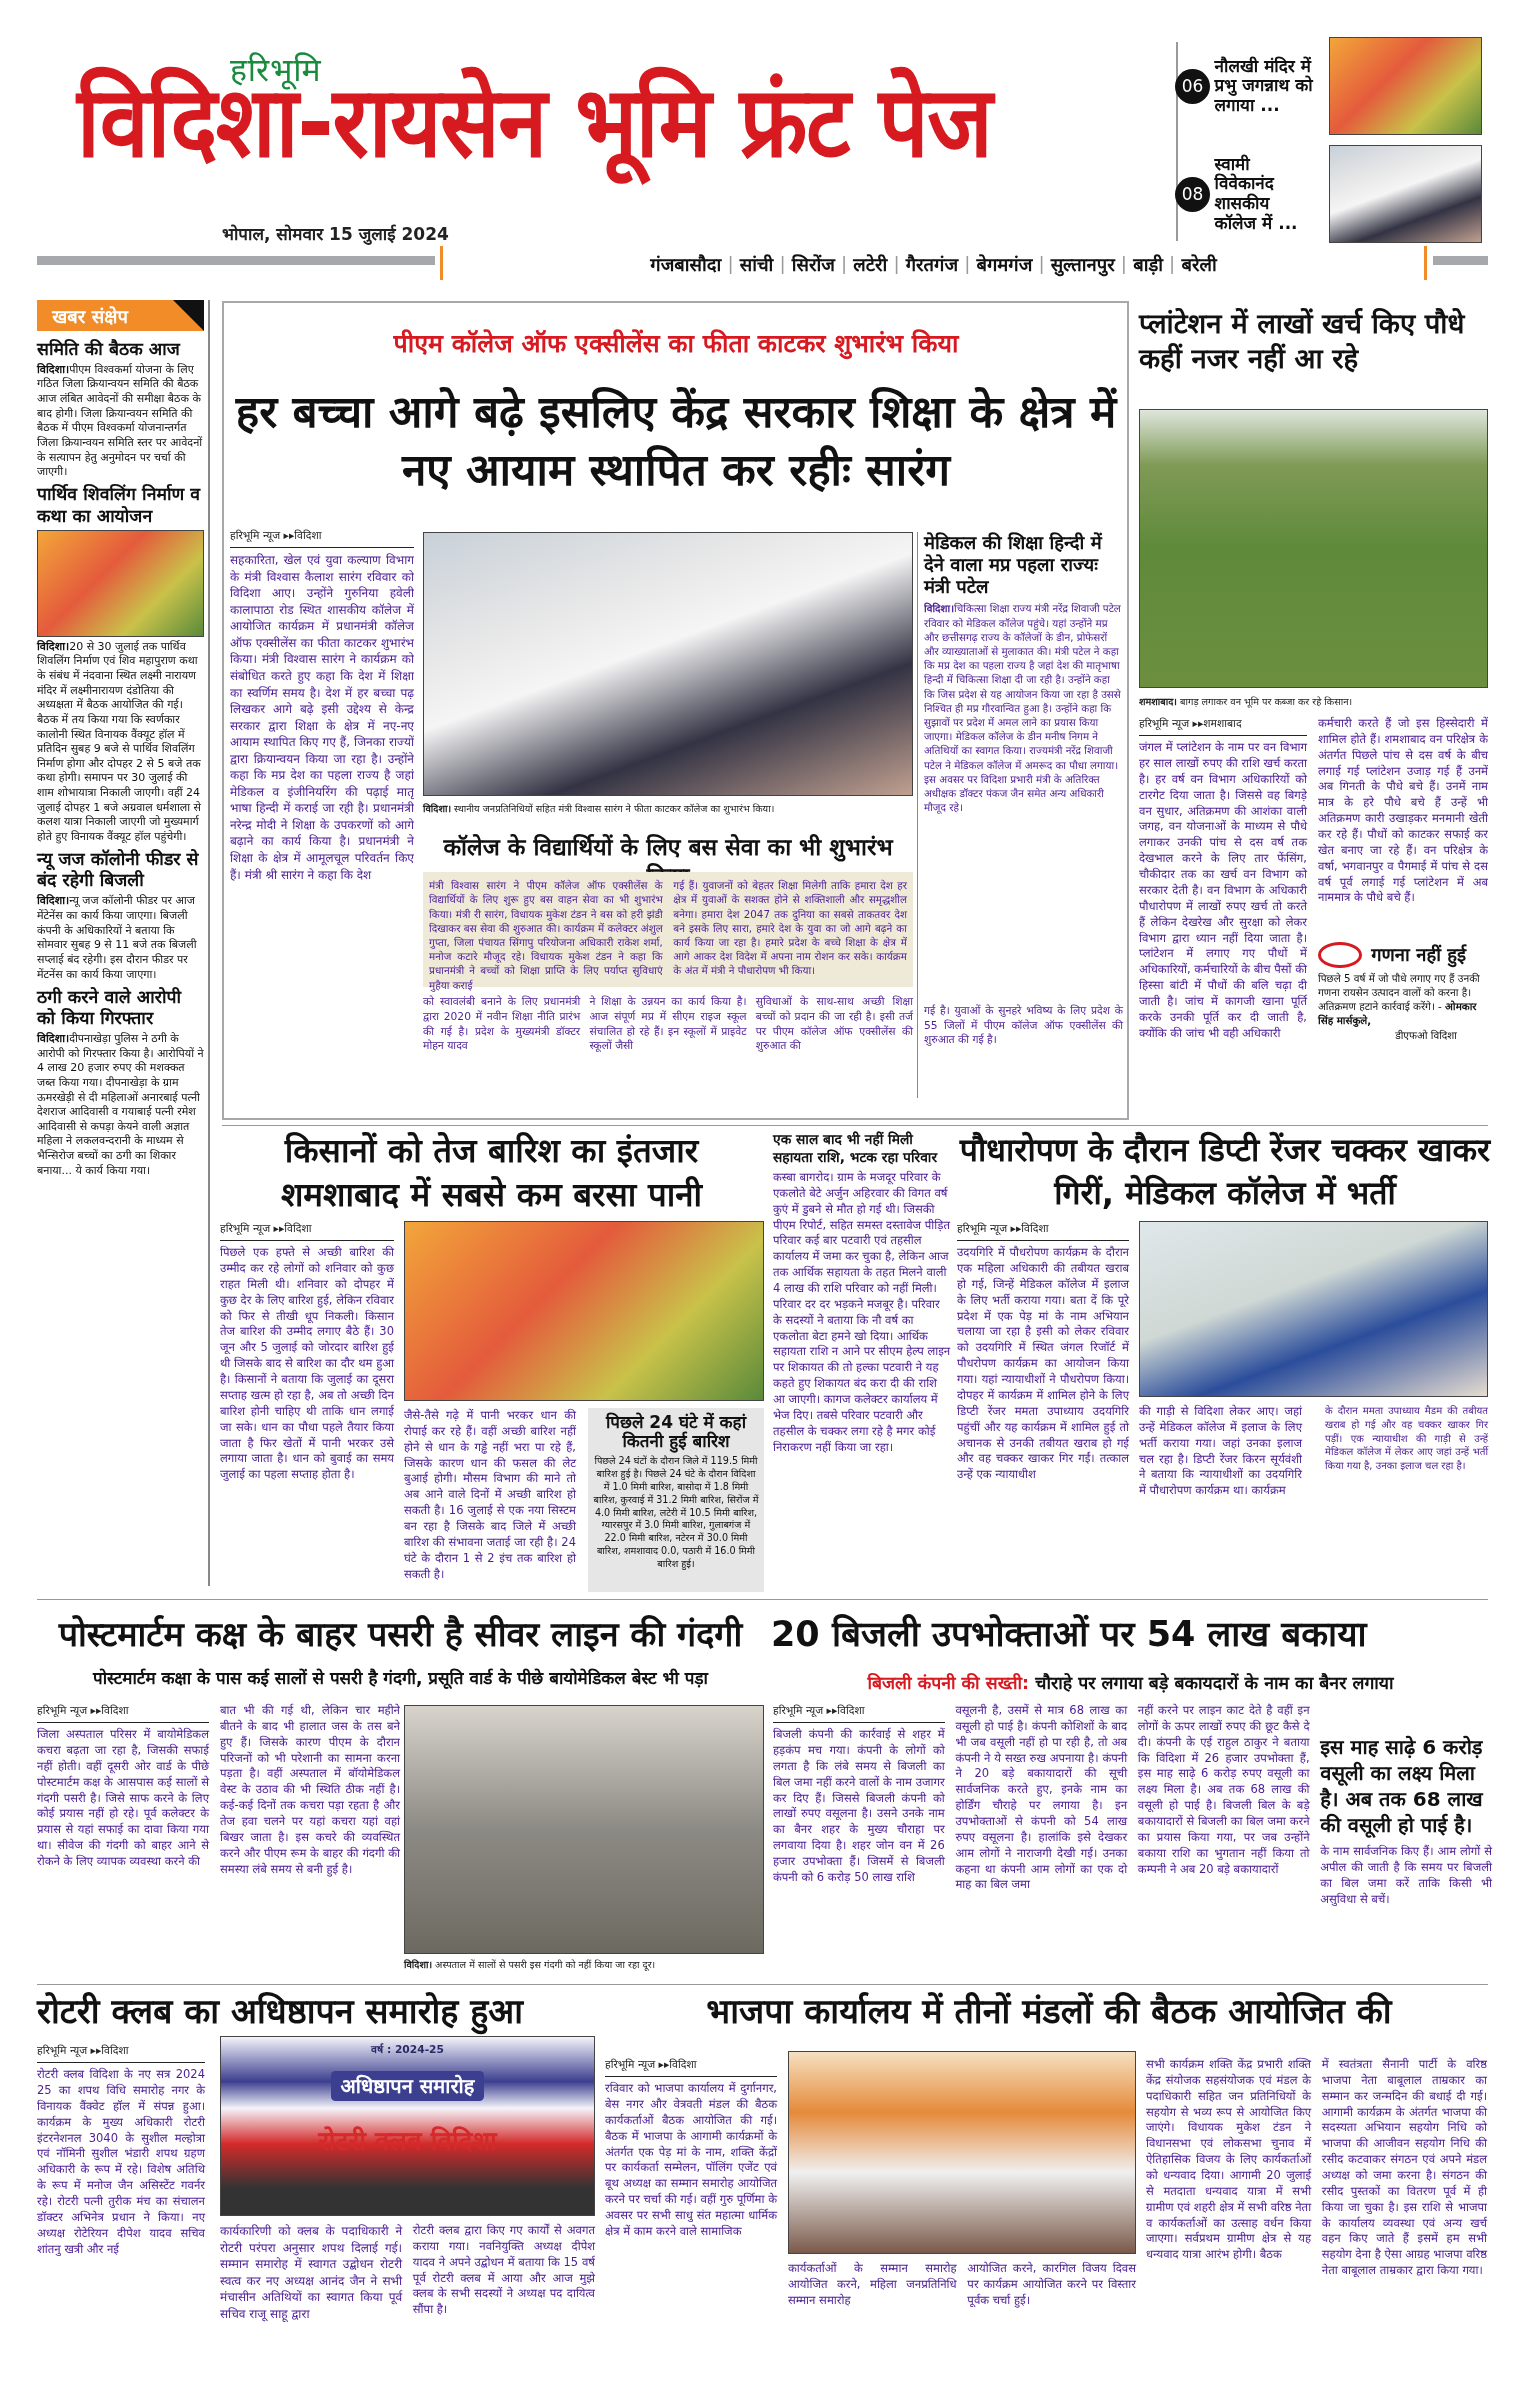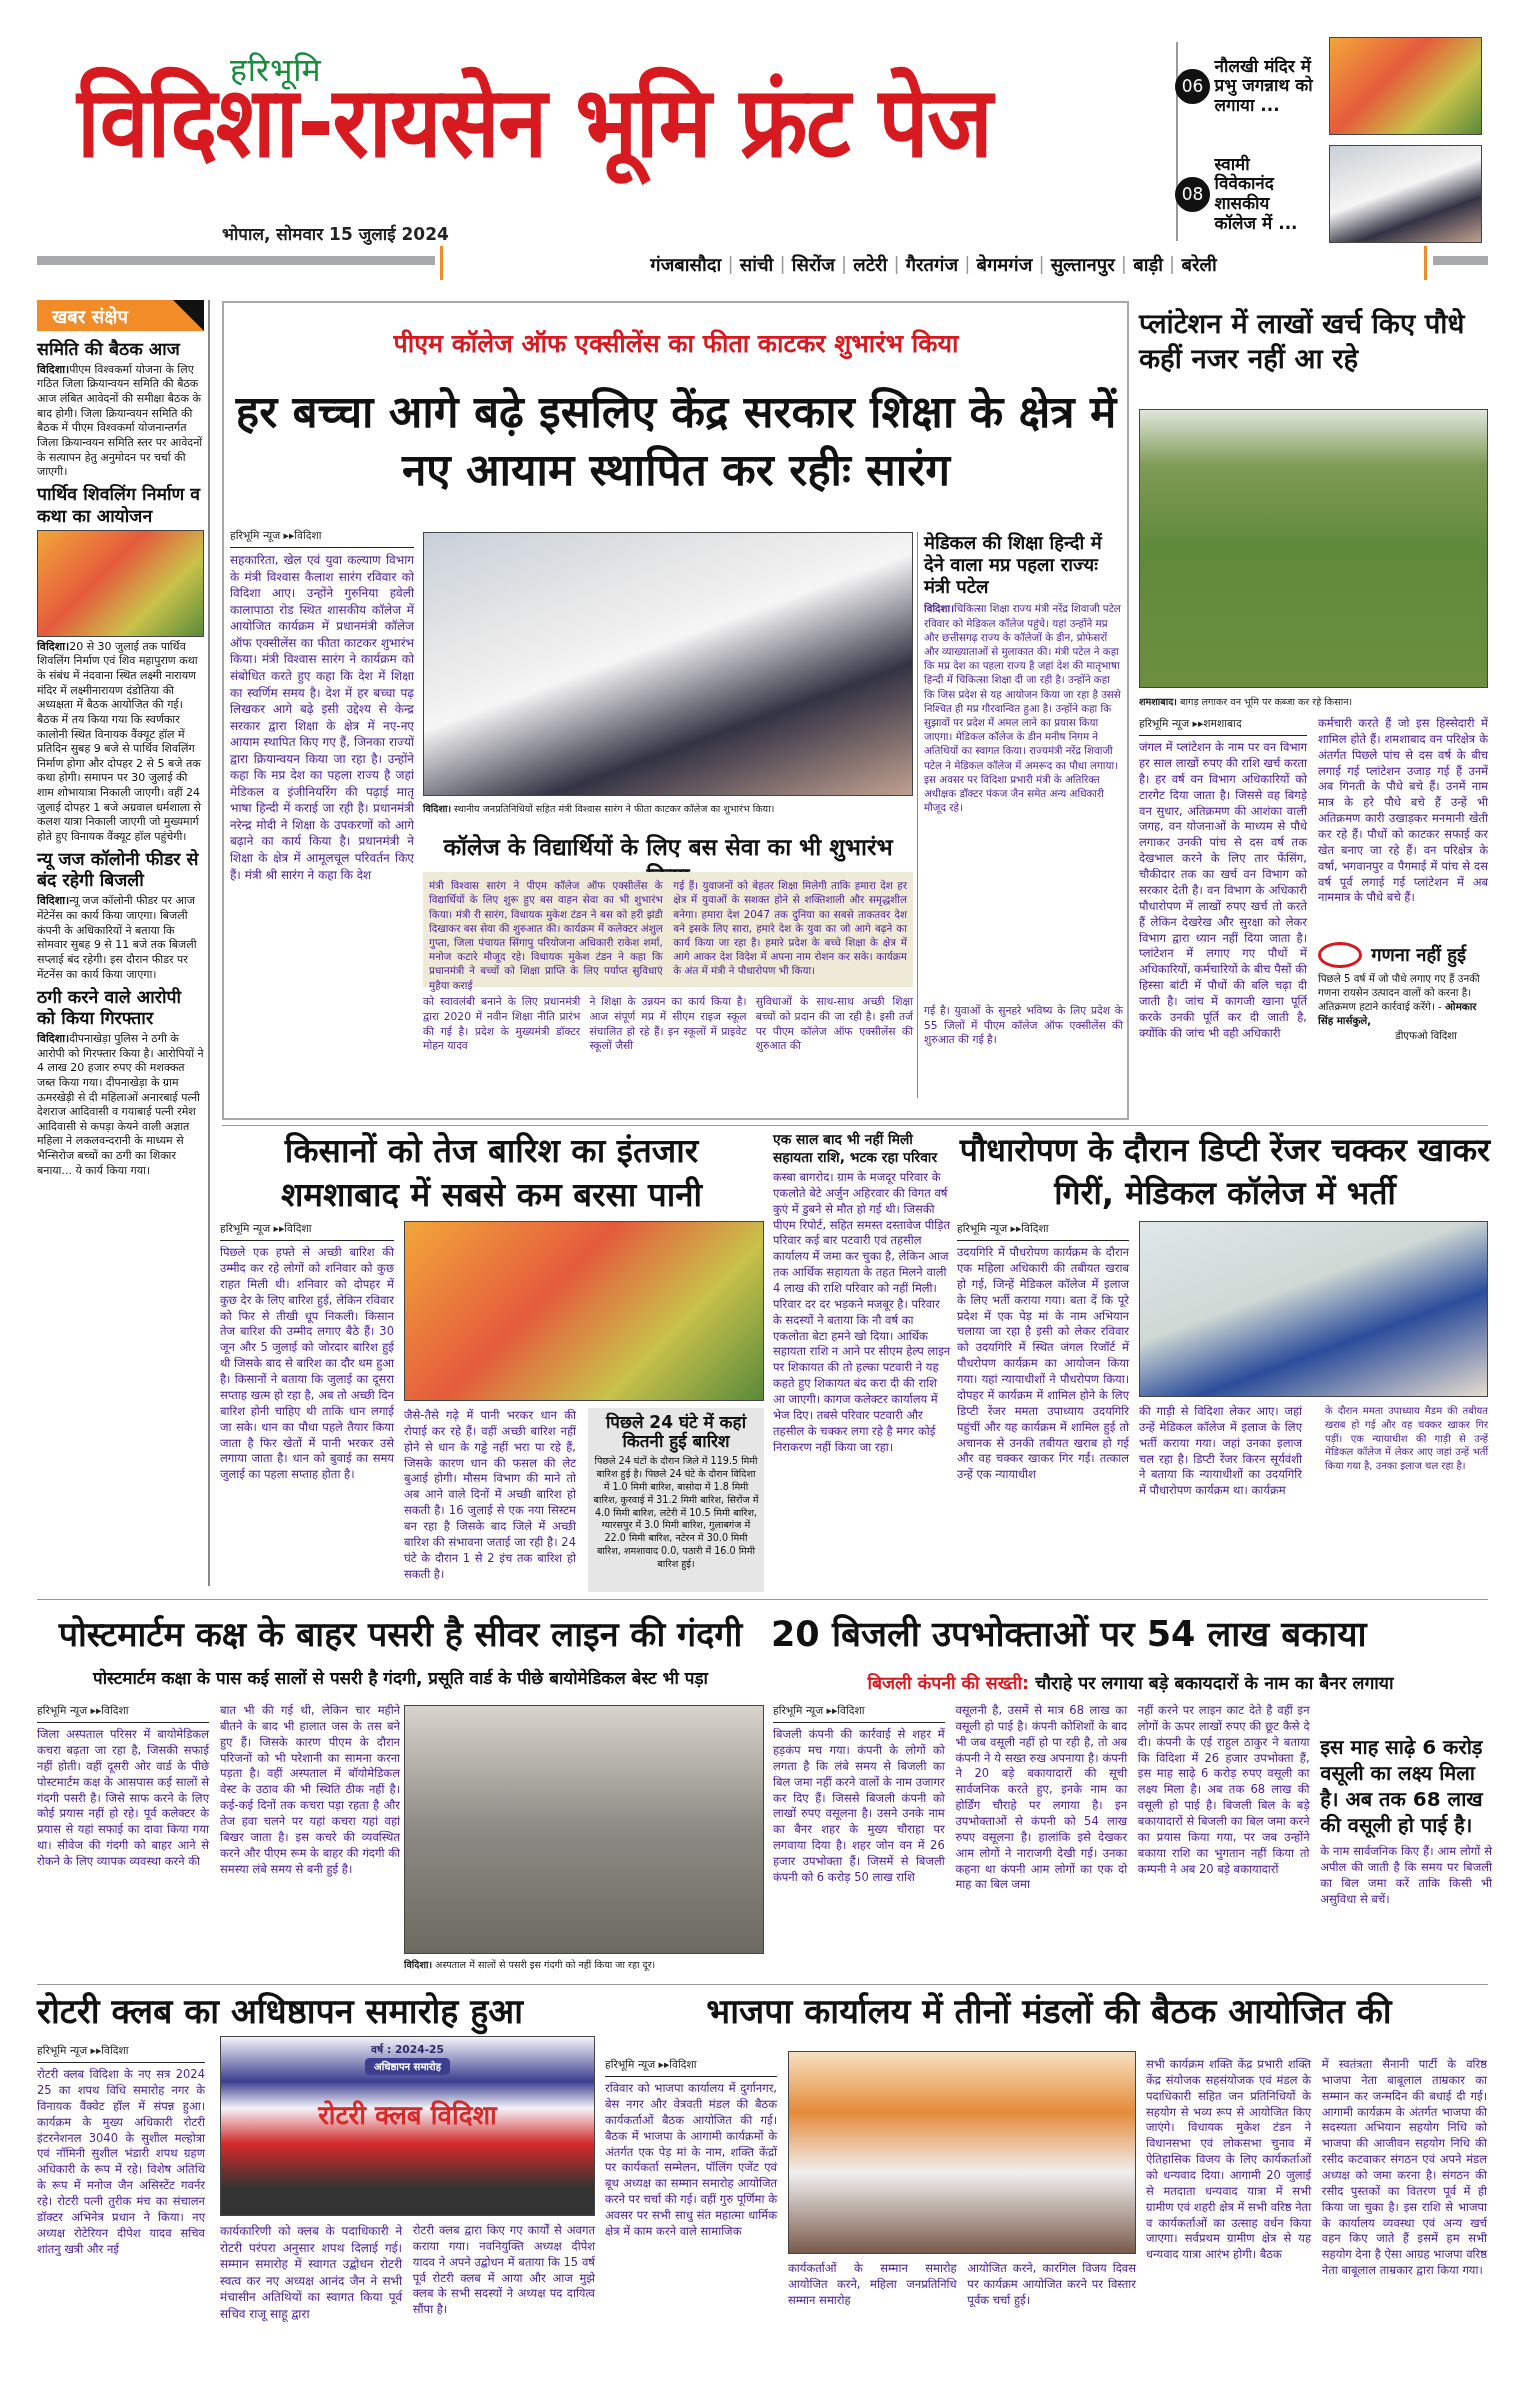--- a/index.html
+++ b/index.html
@@ -201,21 +201,21 @@
 
 <div class="abs hrule" style="left:37px;top:1984px;width:1451px;height:0.8px;background:#999"></div>
 
 <div class="abs headline" style="left:37px;top:1990px;width:559px;font-size:34px">रोटरी क्लब का अधिष्ठापन समारोह हुआ</div>
 <div class="abs" style="left:37px;top:2043px;width:168px">
   <div class="byline"><span>हरिभूमि न्यूज</span> ▸▸<span>विदिशा</span></div>
   <p class="body-text" style="font-size:11.5px">रोटरी क्लब विदिशा के नए सत्र 2024 25 का शपथ विधि समारोह नगर के विनायक वैंक्वेट हॉल में संपन्न हुआ। कार्यक्रम के मुख्य अधिकारी रोटरी इंटरनेशनल 3040 के सुशील मल्होत्रा एवं नॉमिनी सुशील भंडारी शपथ ग्रहण अधिकारी के रूप में रहे। विशेष अतिथि के रूप में मनोज जैन असिस्टेंट गवर्नर रहे। रोटरी पत्नी तुरीक मंच का संचालन डॉक्टर अभिनेत्र प्रधान ने किया। नए अध्यक्ष रोटेरियन दीपेश यादव सचिव शांतनु खत्री और नई</p>
 </div>
 <div class="abs photo rotary" style="left:220px;top:2036px;width:375px;height:180px;display:flex;flex-direction:column;align-items:center;padding-top:4.6px">
   <span style="font-size:10.7px;font-weight:bold;color:#2a2a6a">वर्ष : 2024-25</span>
-  <span style="font-size:10px;font-weight:bold;color:#fff;background:#3c3f8f;padding:1.5px 9.2px;border-radius:4.6px;margin-top:2px">अधिष्ठापन समारोह</span>
+  <span style="font-size:20px;font-weight:bold;color:#fff;background:#3c3f8f;padding:1.5px 9.2px;border-radius:4.6px;margin-top:15px">अधिष्ठापन समारोह</span>
   <span style="font-size:26px;font-weight:bold;color:#d42a2a;margin-top:21px">रोटरी क्लब विदिशा</span>
 </div>
 <div class="abs" style="left:220px;top:2223px;width:375px;display:flex;gap:10.7px">
   <p class="body-text" style="flex:1;font-size:12px">कार्यकारिणी को क्लब के पदाधिकारी ने रोटरी परंपरा अनुसार शपथ दिलाई गई। सम्मान समारोह में स्वागत उद्बोधन रोटरी स्वत्व कर नए अध्यक्ष आनंद जैन ने सभी मंचासीन अतिथियों का स्वागत किया पूर्व सचिव राजू साहू द्वारा</p>
   <p class="body-text" style="flex:1;font-size:11.5px">रोटरी क्लब द्वारा किए गए कार्यों से अवगत कराया गया। नवनियुक्ति अध्यक्ष दीपेश यादव ने अपने उद्बोधन में बताया कि 15 वर्ष पूर्व रोटरी क्लब में आया और आज मुझे क्लब के सभी सदस्यों ने अध्यक्ष पद दायित्व सौंपा है।</p>
 </div>
 
 <div class="abs headline" style="left:605px;top:1990px;width:888px;font-size:34px;text-align:center">भाजपा कार्यालय में तीनों मंडलों की बैठक आयोजित की</div>
 <div class="abs" style="left:605px;top:2057px;width:172px">
   <div class="byline"><span>हरिभूमि न्यूज</span> ▸▸<span>विदिशा</span></div>

